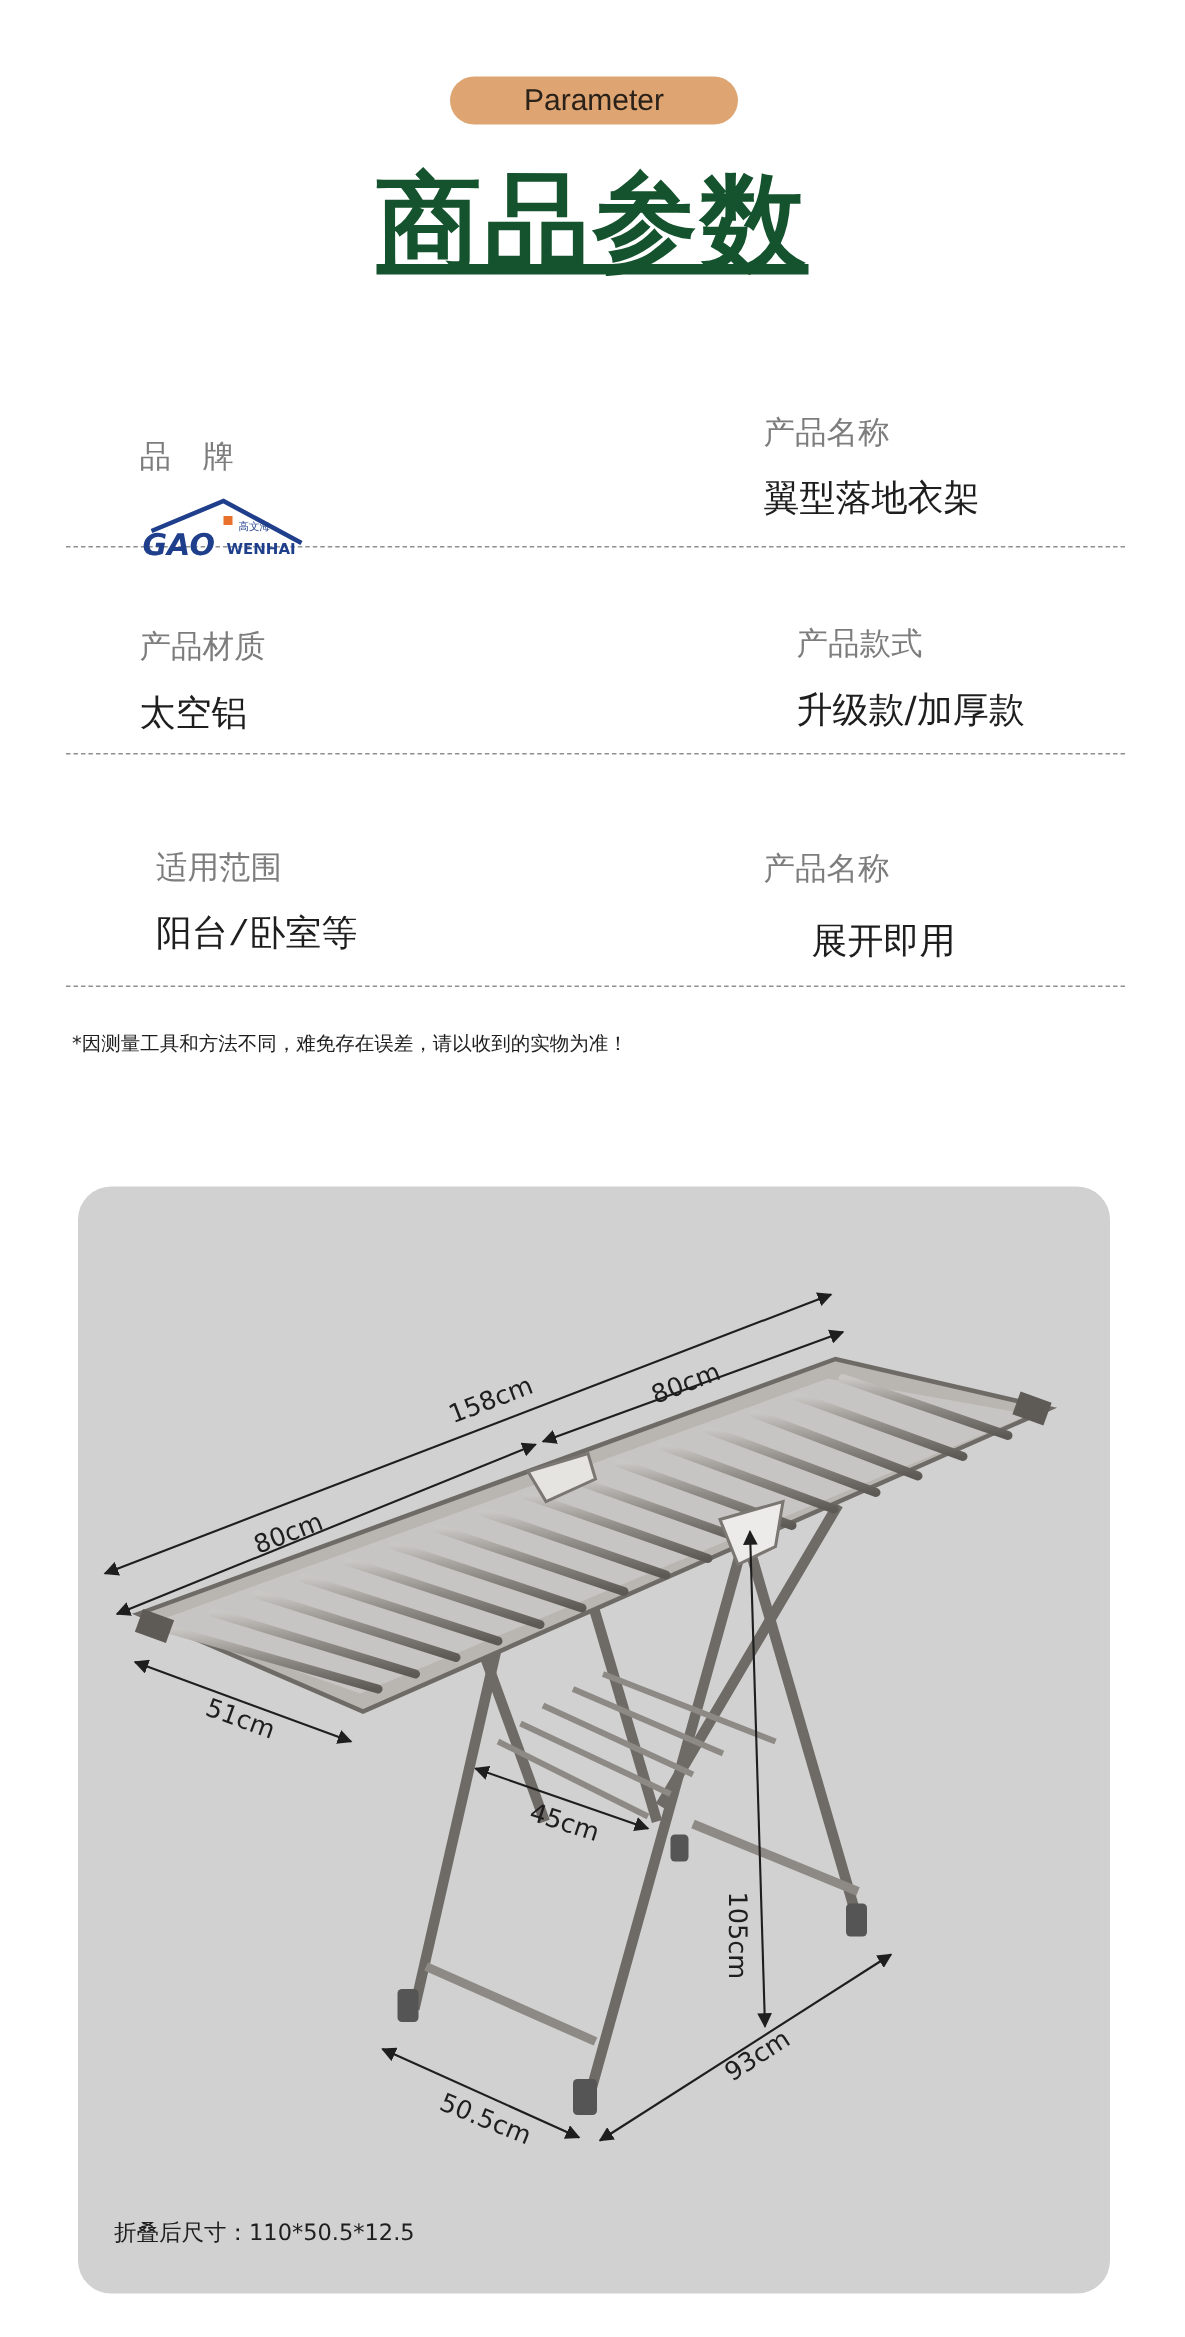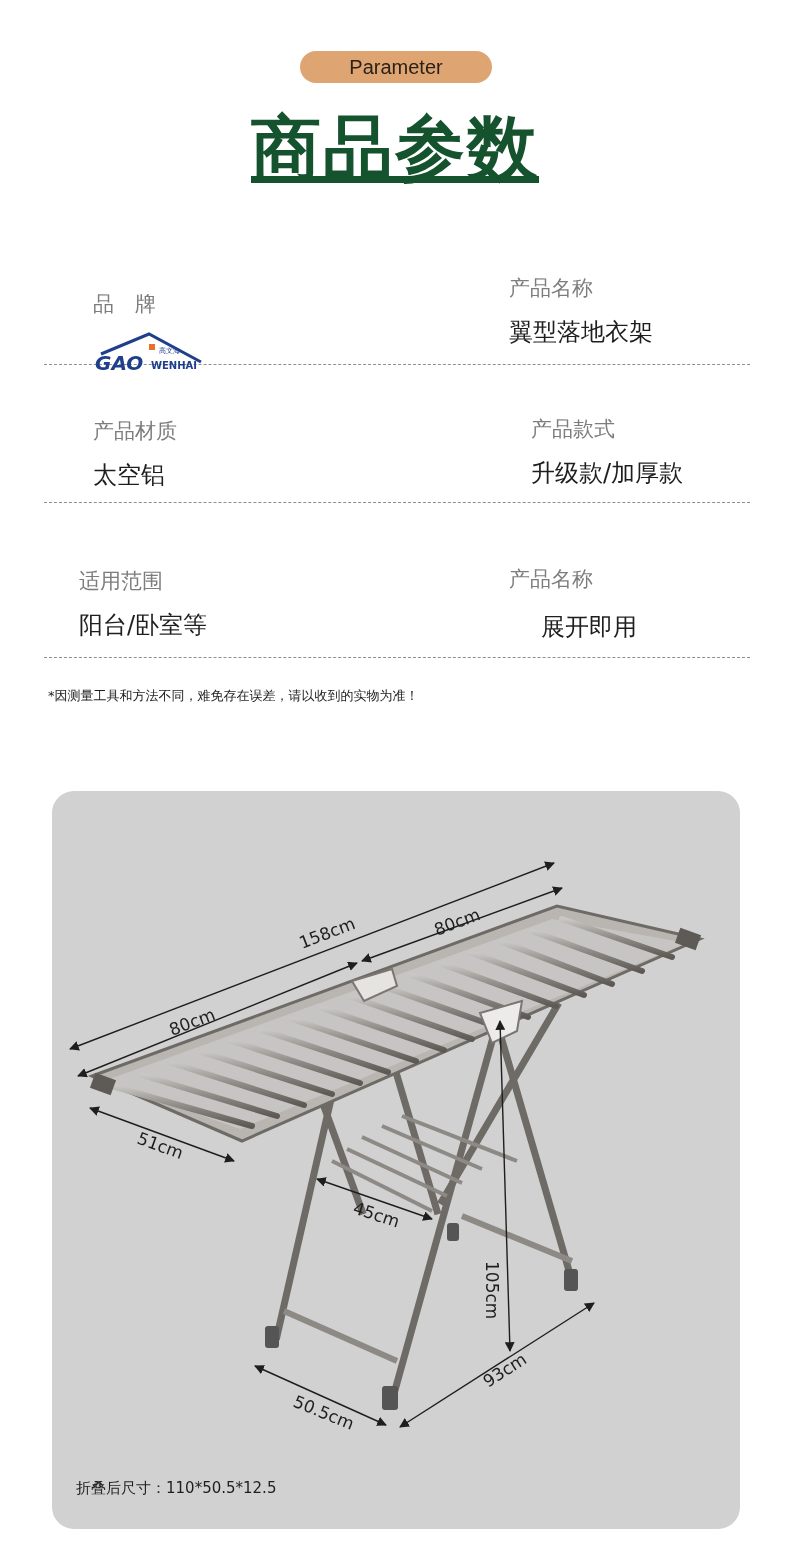--- a/index.html
+++ b/index.html
@@ -68,21 +68,21 @@
     <div class="label">产品材质</div>
     <div class="value">太空铝</div>
   </div>
   <div class="cell" style="left:487px;top:50px;">
     <div class="label">产品款式</div>
     <div class="value">升级款/加厚款</div>
   </div>
 </div>
 
 <div class="param-row" style="top:503px;height:155px;">
-  <div class="cell" style="left:35px;top:64px;">
+  <div class="cell" style="left:60px;top:64px;font-family:Liberation Mono, monospace;">
     <div class="label">适用范围</div>
     <div class="value">阳台/卧室等</div>
   </div>
   <div class="cell" style="left:465px;top:62px;">
     <div class="label">产品名称</div>
     <div class="value" style="margin-top:18px;margin-left:32px;">展开即用</div>
   </div>
 </div>
 
 <div class="disclaimer">*因测量工具和方法不同，难免存在误差，请以收到的实物为准！</div>

